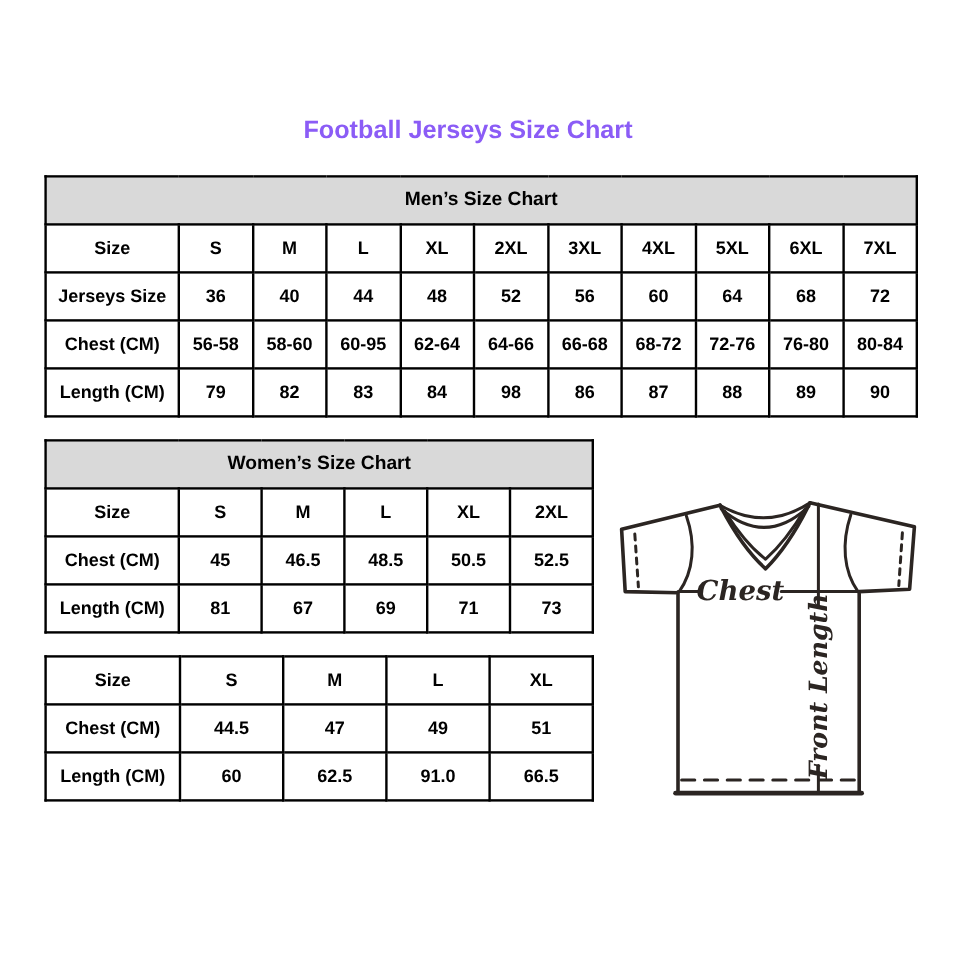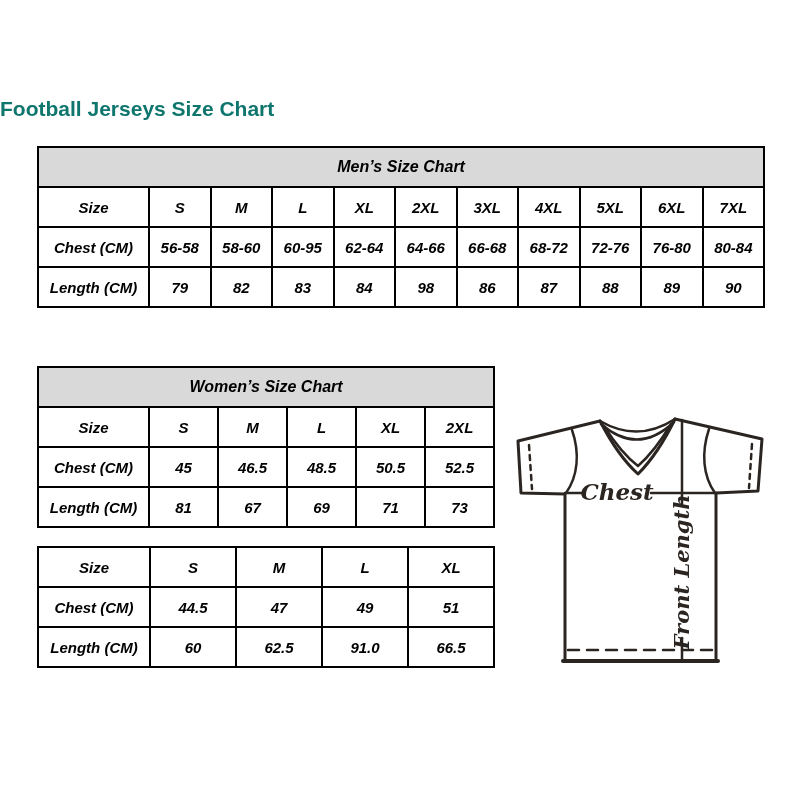--- a/index.html
+++ b/index.html
@@ -3,24 +3,24 @@
 <meta charset="utf-8">
 <style>
   html,body{margin:0;padding:0;}
   body{
     width:800px;height:800px;background:#ffffff;position:relative;
     font-family:"Liberation Sans",sans-serif;color:#000;
     overflow:hidden;
   }
   .page-title{
     position:absolute;left:0;top:97px;width:780px;
-    text-align:left;font-size:21px;font-weight:bold;color:#0f766e;
+    text-align:center;font-size:21px;font-weight:bold;color:#8b5cf6;
   }
   table.size-table{
-    position:absolute;border-collapse:collapse;table-layout:fixed;font-style:italic;
+    position:absolute;border-collapse:collapse;table-layout:fixed;
   }
   table.size-table td{
     border:2px solid #000;text-align:center;vertical-align:middle;
     font-weight:bold;font-size:15px;height:38px;padding:0;
     overflow:hidden;white-space:nowrap;
   }
   table.size-table td.title-cell{
     background:#d9d9d9;font-size:16px;
   }
   #men-table{left:37px;top:146px;width:726px;}
@@ -62,20 +62,33 @@
     <td>L</td>
     <td>XL</td>
     <td>2XL</td>
     <td>3XL</td>
     <td>4XL</td>
     <td>5XL</td>
     <td>6XL</td>
     <td>7XL</td>
   </tr>
   <tr>
+    <td>Jerseys Size</td>
+    <td>36</td>
+    <td>40</td>
+    <td>44</td>
+    <td>48</td>
+    <td>52</td>
+    <td>56</td>
+    <td>60</td>
+    <td>64</td>
+    <td>68</td>
+    <td>72</td>
+  </tr>
+  <tr>
     <td>Chest (CM)</td>
     <td>56-58</td>
     <td>58-60</td>
     <td>60-95</td>
     <td>62-64</td>
     <td>64-66</td>
     <td>66-68</td>
     <td>68-72</td>
     <td>72-76</td>
     <td>76-80</td>

